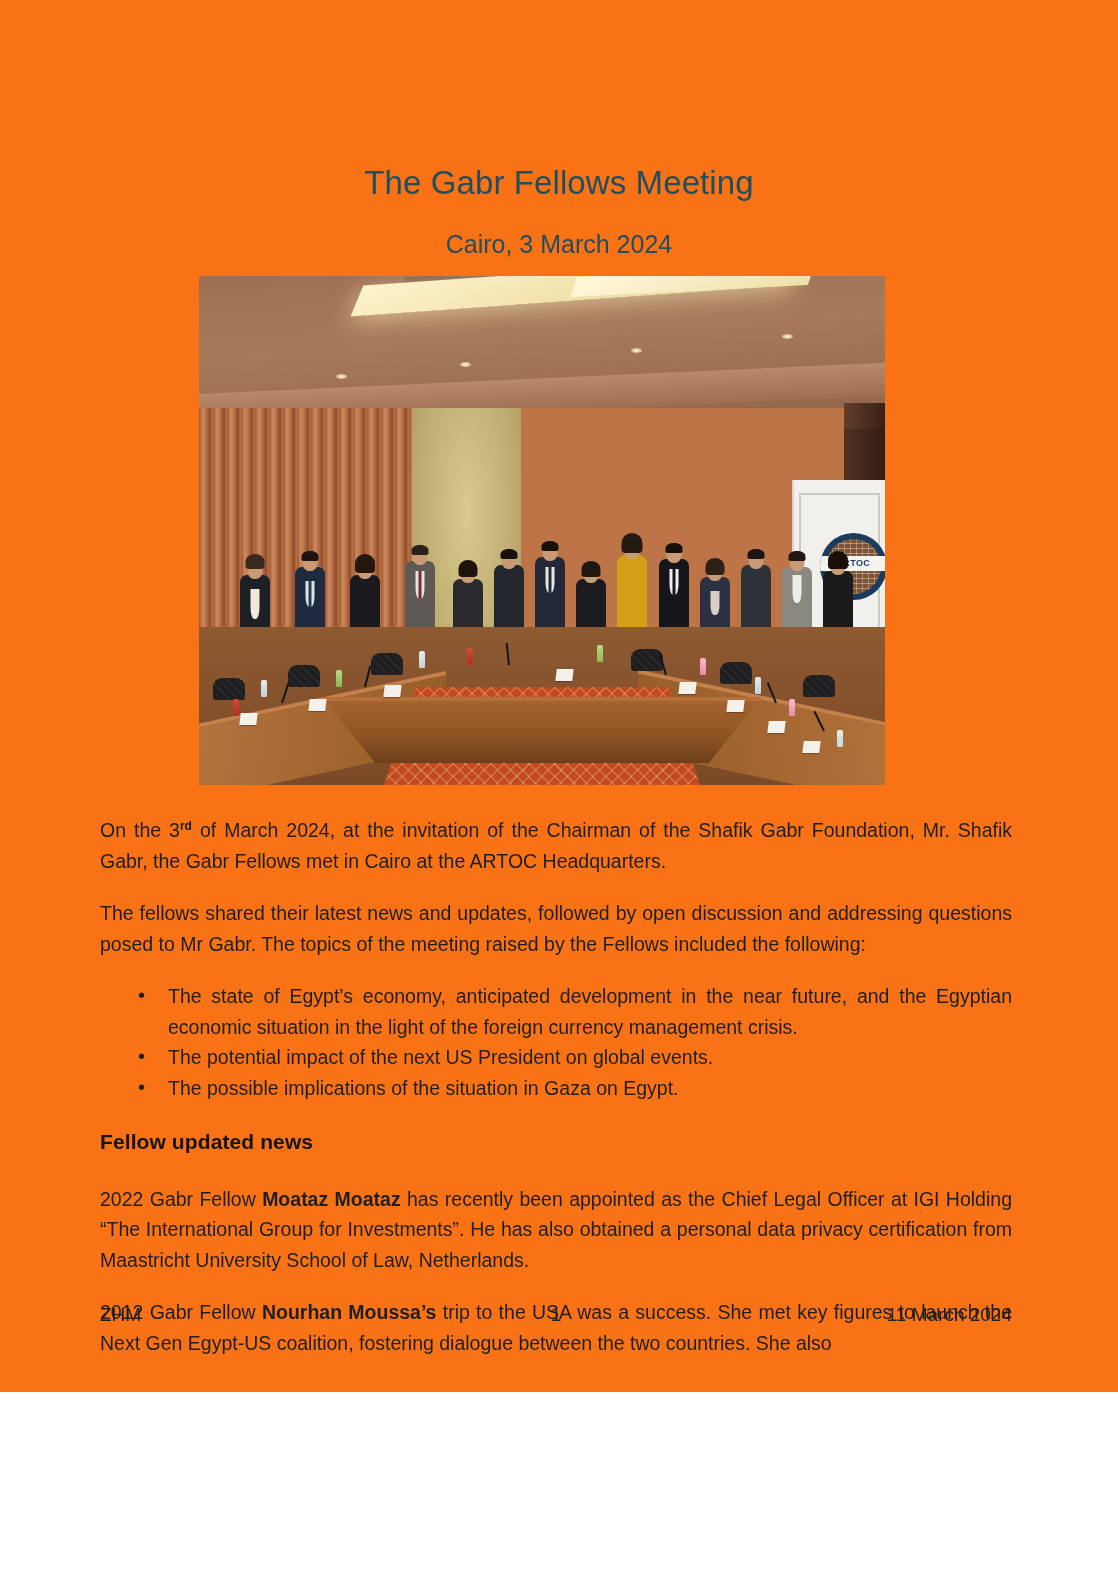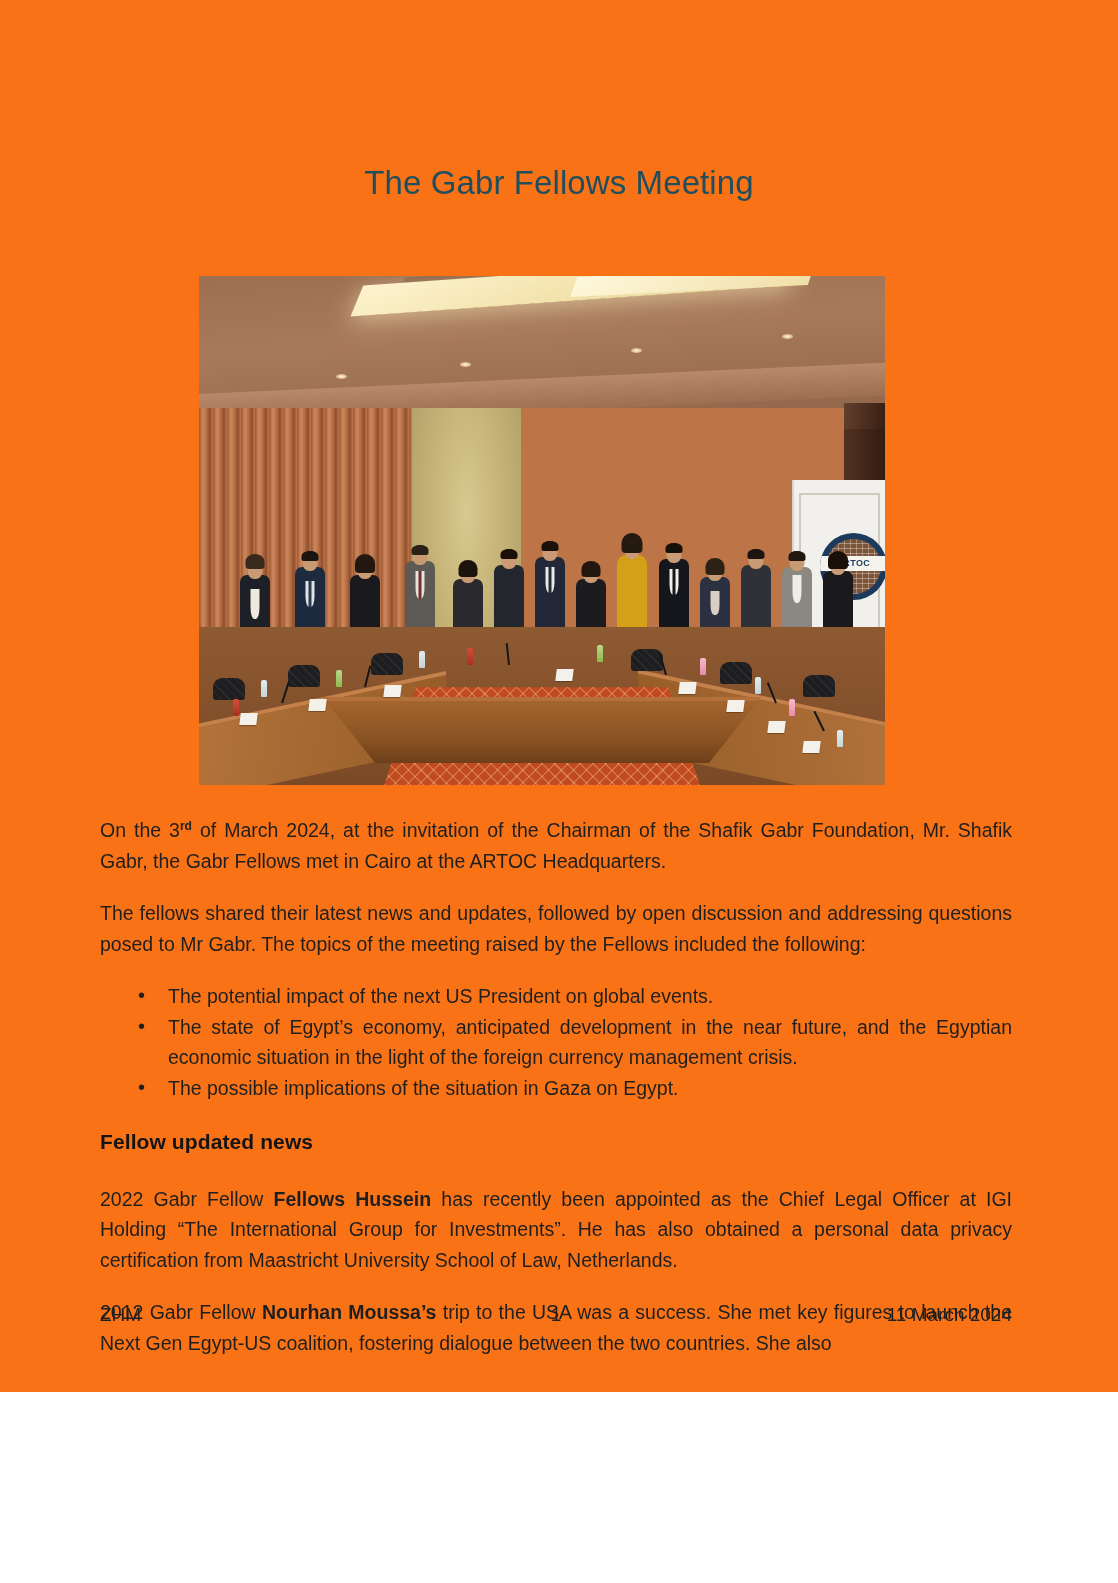--- a/index.html
+++ b/index.html
@@ -385,20 +385,21 @@
     color: #1f1f1f;
   }
   .footer .mid { position: absolute; left: 0; width: 100%; text-align: center; }
 </style>
 </head>
 <body>
 
 <div class="page">
 
   <div class="doc-title">The Gabr Fellows Meeting</div>
+  <div class="doc-subtitle">Cairo, 3 March 2024</div>
 
   <figure class="photo" style="margin:0;">
     <div class="photo-inner">
 
       <div class="ceiling">
         <div class="ceiling-panel"></div>
         <div class="ceiling-cove"></div>
         <div class="ceiling-cove2"></div>
         <div class="downlight" style="left:20%; top:64%;"></div>
         <div class="downlight" style="left:38%; top:56%;"></div>
@@ -549,28 +550,28 @@
     </div>
   </figure>
 
   <div class="body-text">
 
     <p><span>On the 3</span><sup>rd</sup><span> of March 2024, at the invitation of the Chairman of the Shafik Gabr Foundation, Mr. Shafik Gabr, the Gabr Fellows met in Cairo at the ARTOC Headquarters.</span></p>
 
     <p>The fellows shared their latest news and updates, followed by open discussion and addressing questions posed to Mr Gabr. The topics of the meeting raised by the Fellows included the following:</p>
 
     <ul class="topics">
+      <li>The state of Egypt’s economy, anticipated development in the near future, and the Egyptian economic situation in the light of the foreign currency management crisis.</li>
       <li>The potential impact of the next US President on global events.</li>
-      <li>The state of Egypt’s economy, anticipated development in the near future, and the Egyptian economic situation in the light of the foreign currency management crisis.</li>
       <li>The possible implications of the situation in Gaza on Egypt.</li>
     </ul>
 
     <h2 class="section-head">Fellow updated news</h2>
 
-    <p><span>2022 Gabr Fellow </span><strong>Fellows Hussein</strong><span> has recently been appointed as the Chief Legal Officer at IGI Holding “The International Group for Investments”. He has also obtained a personal data privacy certification from Maastricht University School of Law, Netherlands.</span></p>
+    <p><span>2022 Gabr Fellow </span><strong>Moataz Moataz</strong><span> has recently been appointed as the Chief Legal Officer at IGI Holding “The International Group for Investments”. He has also obtained a personal data privacy certification from Maastricht University School of Law, Netherlands.</span></p>
 
     <p><span>2012 Gabr Fellow </span><strong>Nourhan Moussa’s</strong><span> trip to the USA was a success. She met key figures to launch the Next Gen Egypt-US coalition, fostering dialogue between the two countries. She also</span></p>
   </div>
 
   <div class="footer">
     <span>ZHM</span>
     <span class="mid">1</span>
     <span>11 March 2024</span>
   </div>
 

